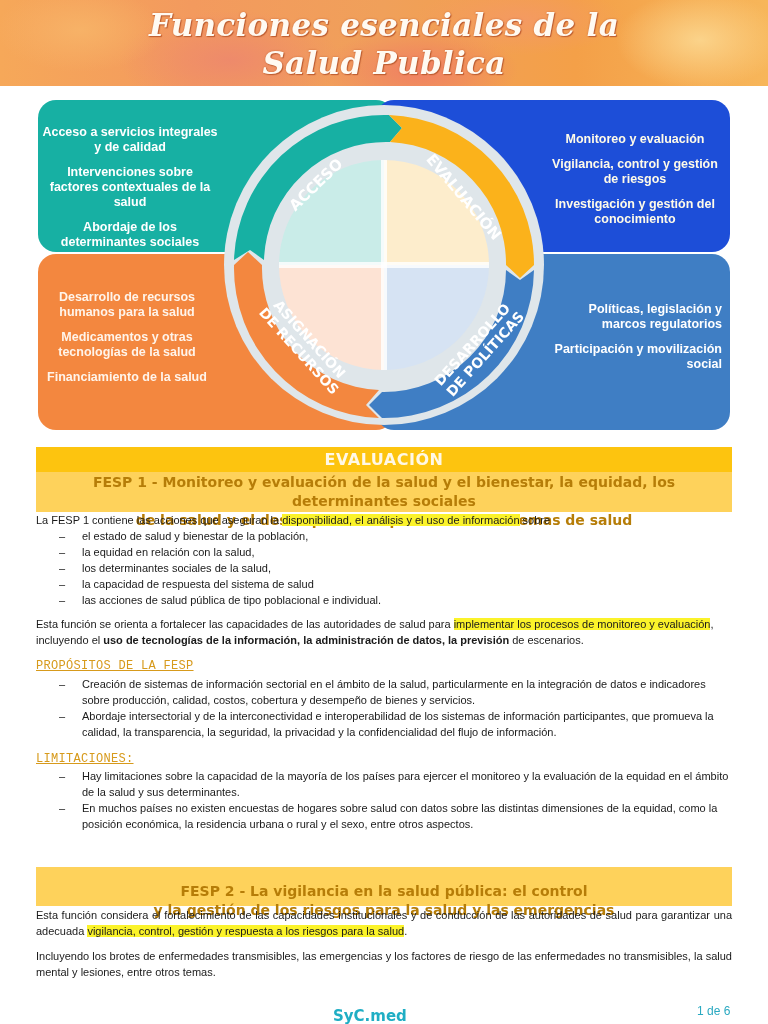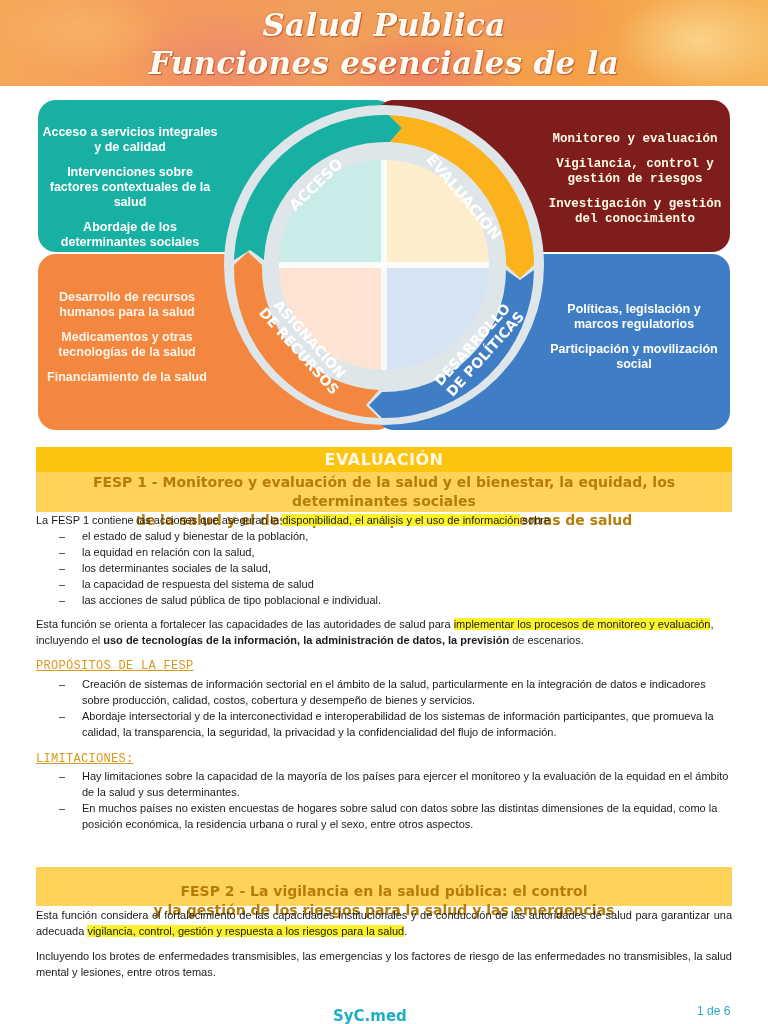--- a/index.html
+++ b/index.html
@@ -27,23 +27,23 @@
 
   
   .diagram { position: absolute; left: 38px; top: 100px; width: 692px; height: 330px; }
   .quad {
     position: absolute; border-radius: 18px; color: #fff;
     font-family: "Liberation Sans", sans-serif; font-weight: bold;
     font-size: 12.5px; line-height: 15px; text-align: center;
   }
   .quad .item { margin-bottom: 10px; }
   .quad-acceso { left: 0; top: 0; width: 356px; height: 152px; background: #17b0a3; }
-  .quad-evaluacion { left: 338px; top: 0; width: 354px; height: 152px; background: #7f1d1d; font-family: Liberation Mono, monospace; }
+  .quad-evaluacion { left: 338px; top: 0; width: 354px; height: 152px; background: #1d4ed8; }
   .quad-asignacion { left: 0; top: 154px; width: 356px; height: 176px; background: #f3873f; }
-  .quad-desarrollo { left: 338px; top: 154px; width: 354px; height: 176px; background: #3f7ec4; }
+  .quad-desarrollo { left: 338px; top: 154px; width: 354px; height: 176px; background: #3f7ec4; text-align: right; }
 
   .quad-acceso .items { position: absolute; left: 4px; top: 25px; width: 176px; }
   .quad-evaluacion .items { position: absolute; right: 8px; top: 32px; width: 174px; font-weight: bold; color: #fffbe8; }
   .quad-asignacion .items { position: absolute; left: 4px; top: 36px; width: 170px; color: #fff4ea; }
   .quad-desarrollo .items { position: absolute; right: 8px; top: 48px; width: 176px; }
 
   .ring-wrap { position: absolute; left: 176px; top: 0; width: 340px; height: 330px; }
 
   
   .section-bar {
@@ -87,22 +87,22 @@
   .page-num {
     position: absolute; left: 697px; top: 1004px; color: #2aa9c1;
     font-family: "Liberation Sans", sans-serif; font-size: 12px;
   }
 </style>
 </head>
 <body>
 
 <div class="banner">
   <div class="banner-title">
+    <div>Funciones esenciales de la</div>
     <div>Salud Publica</div>
-    <div>Funciones esenciales de la</div>
   </div>
 </div>
 
 <div class="diagram">
   <div class="quad quad-acceso">
     <div class="items">
       <div class="item">Acceso a servicios integrales y de calidad</div>
       <div class="item">Intervenciones sobre factores contextuales de la salud</div>
       <div class="item">Abordaje de los determinantes sociales</div>
     </div>

